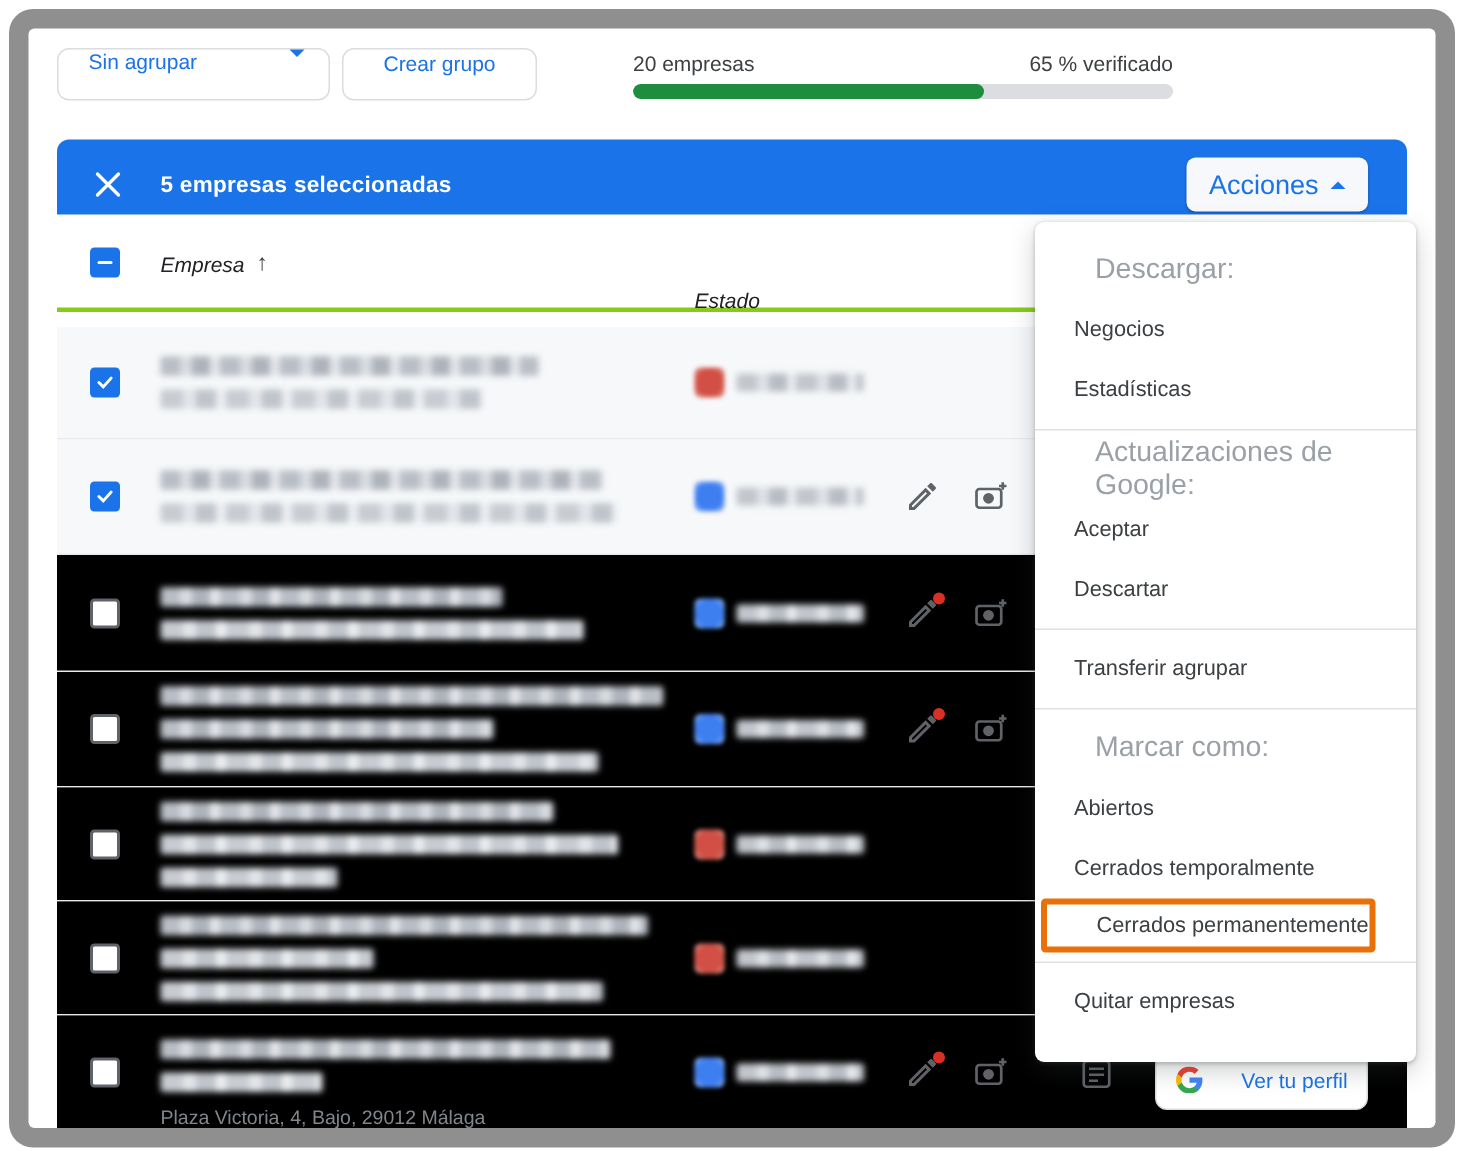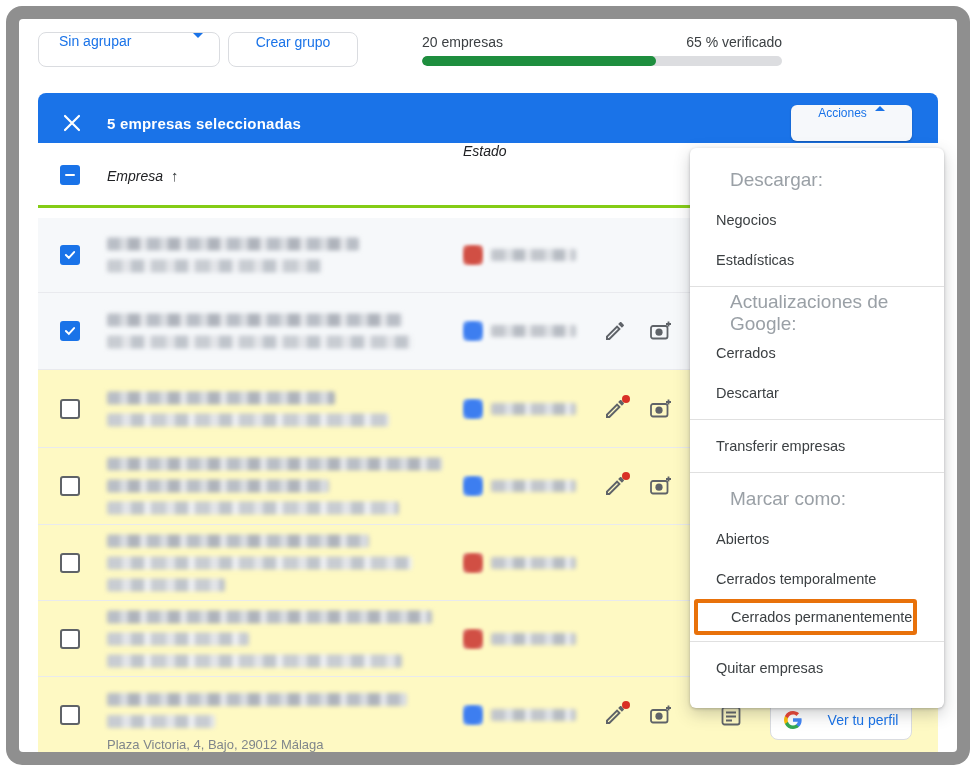--- a/index.html
+++ b/index.html
@@ -25,34 +25,34 @@
   .prog-track{position:absolute;left:403px;top:37px;width:360px;height:10px;border-radius:5px;background:#dcdde0;overflow:hidden;}
   .prog-fill{height:100%;border-radius:5px;background:#1e8e3e;width:65%;}
 
   
   .selbar{position:absolute;left:19px;top:74px;width:900px;height:60px;background:#1a73e8;
           border-radius:8px 8px 0 0;}
   .selbar .close{position:absolute;left:24px;top:20px;width:20px;height:20px;cursor:pointer;}
   .selbar .sel-label{position:absolute;left:69px;top:0;height:60px;display:flex;align-items:center;
           color:#fff;font-size:15px;font-weight:700;letter-spacing:.2px;}
   .actions-btn{position:absolute;left:753px;top:12px;width:121px;height:36px;background:#f6f8fb;
-          border:none;border-radius:6px;display:flex;justify-content:center;
-          color:#1a73e8;font-size:12px;font-weight:500;cursor:pointer;box-shadow:0 1px 2px rgba(0,0,0,.25);}
+          border:none;border-radius:6px;display:flex;align-items:center;justify-content:center;
+          color:#1a73e8;font-size:18px;font-weight:500;cursor:pointer;box-shadow:0 1px 2px rgba(0,0,0,.25);}
 
   
   .thead{position:absolute;left:19px;top:124px;width:900px;height:65px;background:#fff;
          border-bottom:3px solid #84cc16;box-sizing:border-box;font-style:italic;}
   .thead .hcb{position:absolute;left:22px;top:22px;}
   .col-empresa{position:absolute;left:69px;top:0;height:65px;display:flex;align-items:center;gap:8px;
          font-size:14px;font-weight:500;color:#202124;}
   .sort-arrow{font-size:15px;color:#3c4043;}
-  .col-estado{position:absolute;left:425px;top:0;height:65px;display:flex;align-items:flex-start;
+  .col-estado{position:absolute;left:425px;top:0;height:65px;display:flex;align-items:flex-end;
          font-size:14px;font-weight:500;color:#202124;}
 
-  .row{position:absolute;left:19px;width:900px;background:#fef9c3;border-bottom:1px solid #e9eaee;box-sizing:border-box;}
+  .row{position:absolute;left:19px;width:900px;background:#000000;border-bottom:1px solid #e9eaee;box-sizing:border-box;}
   .row.selected{background:#f6f8fa;}
   .row .cb{position:absolute;left:22px;top:50%;transform:translateY(-50%);}
   .namecell{position:absolute;left:69px;top:50%;transform:translateY(-50%);display:flex;flex-direction:column;gap:9px;}
   .namecell.toprow{top:16px;transform:none;}
   .rl{height:13px;border-radius:2px;filter:blur(2px);
       background:repeating-linear-gradient(90deg,#b9bec6 0 13px,#d8dbe0 13px 21px,#aeb3bb 21px 33px,#e3e5e9 33px 40px);}
   .rl.l2{background:repeating-linear-gradient(90deg,#c8ccd2 0 15px,#e2e4e8 15px 24px,#bfc4cb 24px 37px,#eceef1 37px 44px);}
   .addr{font-size:13px;color:#80868b;white-space:nowrap;}
   .statuscell{position:absolute;left:425px;top:50%;transform:translateY(-50%);display:flex;align-items:center;gap:8px;}
   .sicon{width:20px;height:20px;border-radius:4px;filter:blur(1.5px);}
@@ -301,24 +301,24 @@
         </svg>
         <span>Ver tu perfil</span>
       </button>
 
       <div class="menu">
         <div class="menu-header">Descargar:</div>
         <div class="menu-item">Negocios</div>
         <div class="menu-item">Estadísticas</div>
         <div class="menu-divider"></div>
         <div class="menu-header">Actualizaciones de Google:</div>
-        <div class="menu-item">Cerrados</div>
+        <div class="menu-item">Aceptar</div>
         <div class="menu-item">Descartar</div>
         <div class="menu-divider"></div>
-        <div class="menu-item">Transferir empresas</div>
+        <div class="menu-item">Transferir agrupar</div>
         <div class="menu-divider"></div>
         <div class="menu-header">Marcar como:</div>
         <div class="menu-item">Abiertos</div>
         <div class="menu-item">Cerrados temporalmente</div>
         <div class="menu-item highlighted">Cerrados permanentemente</div>
         <div class="menu-divider"></div>
         <div class="menu-item">Quitar empresas</div>
       </div>
 
     </div>

